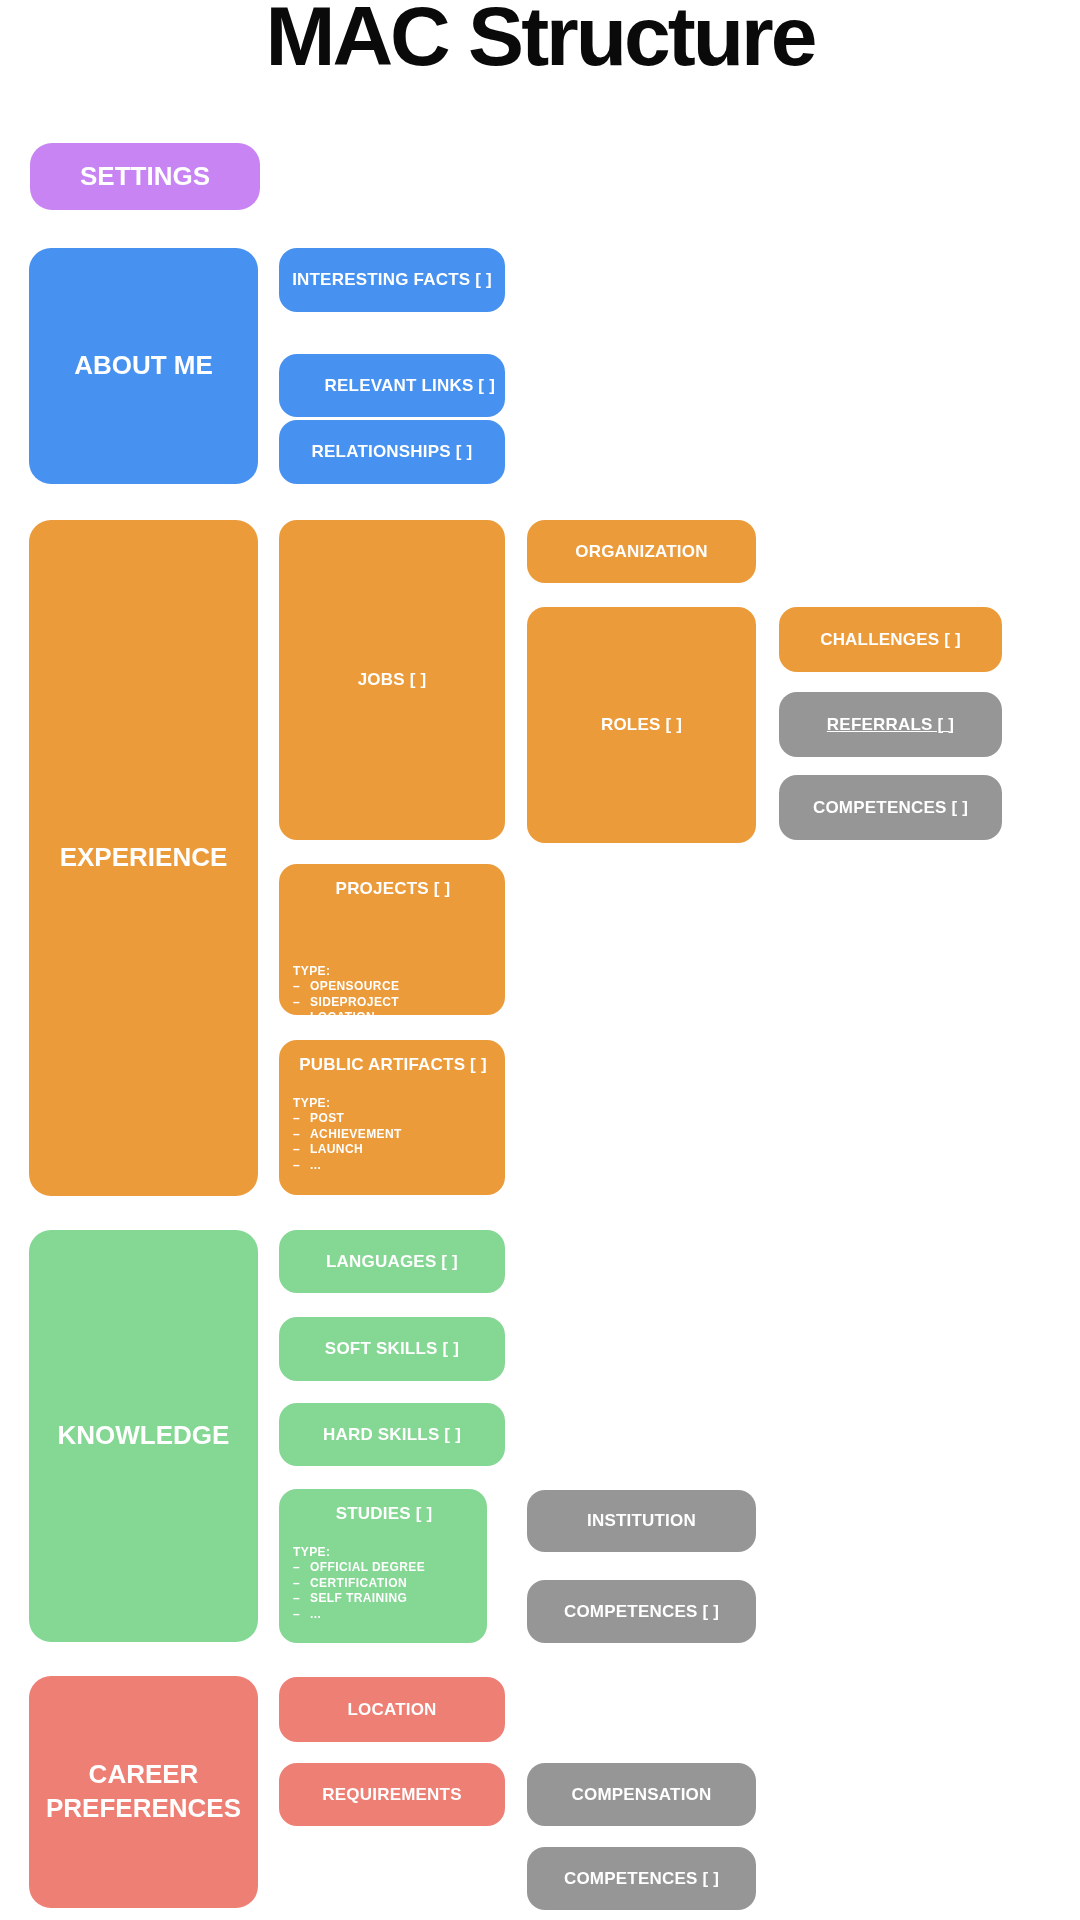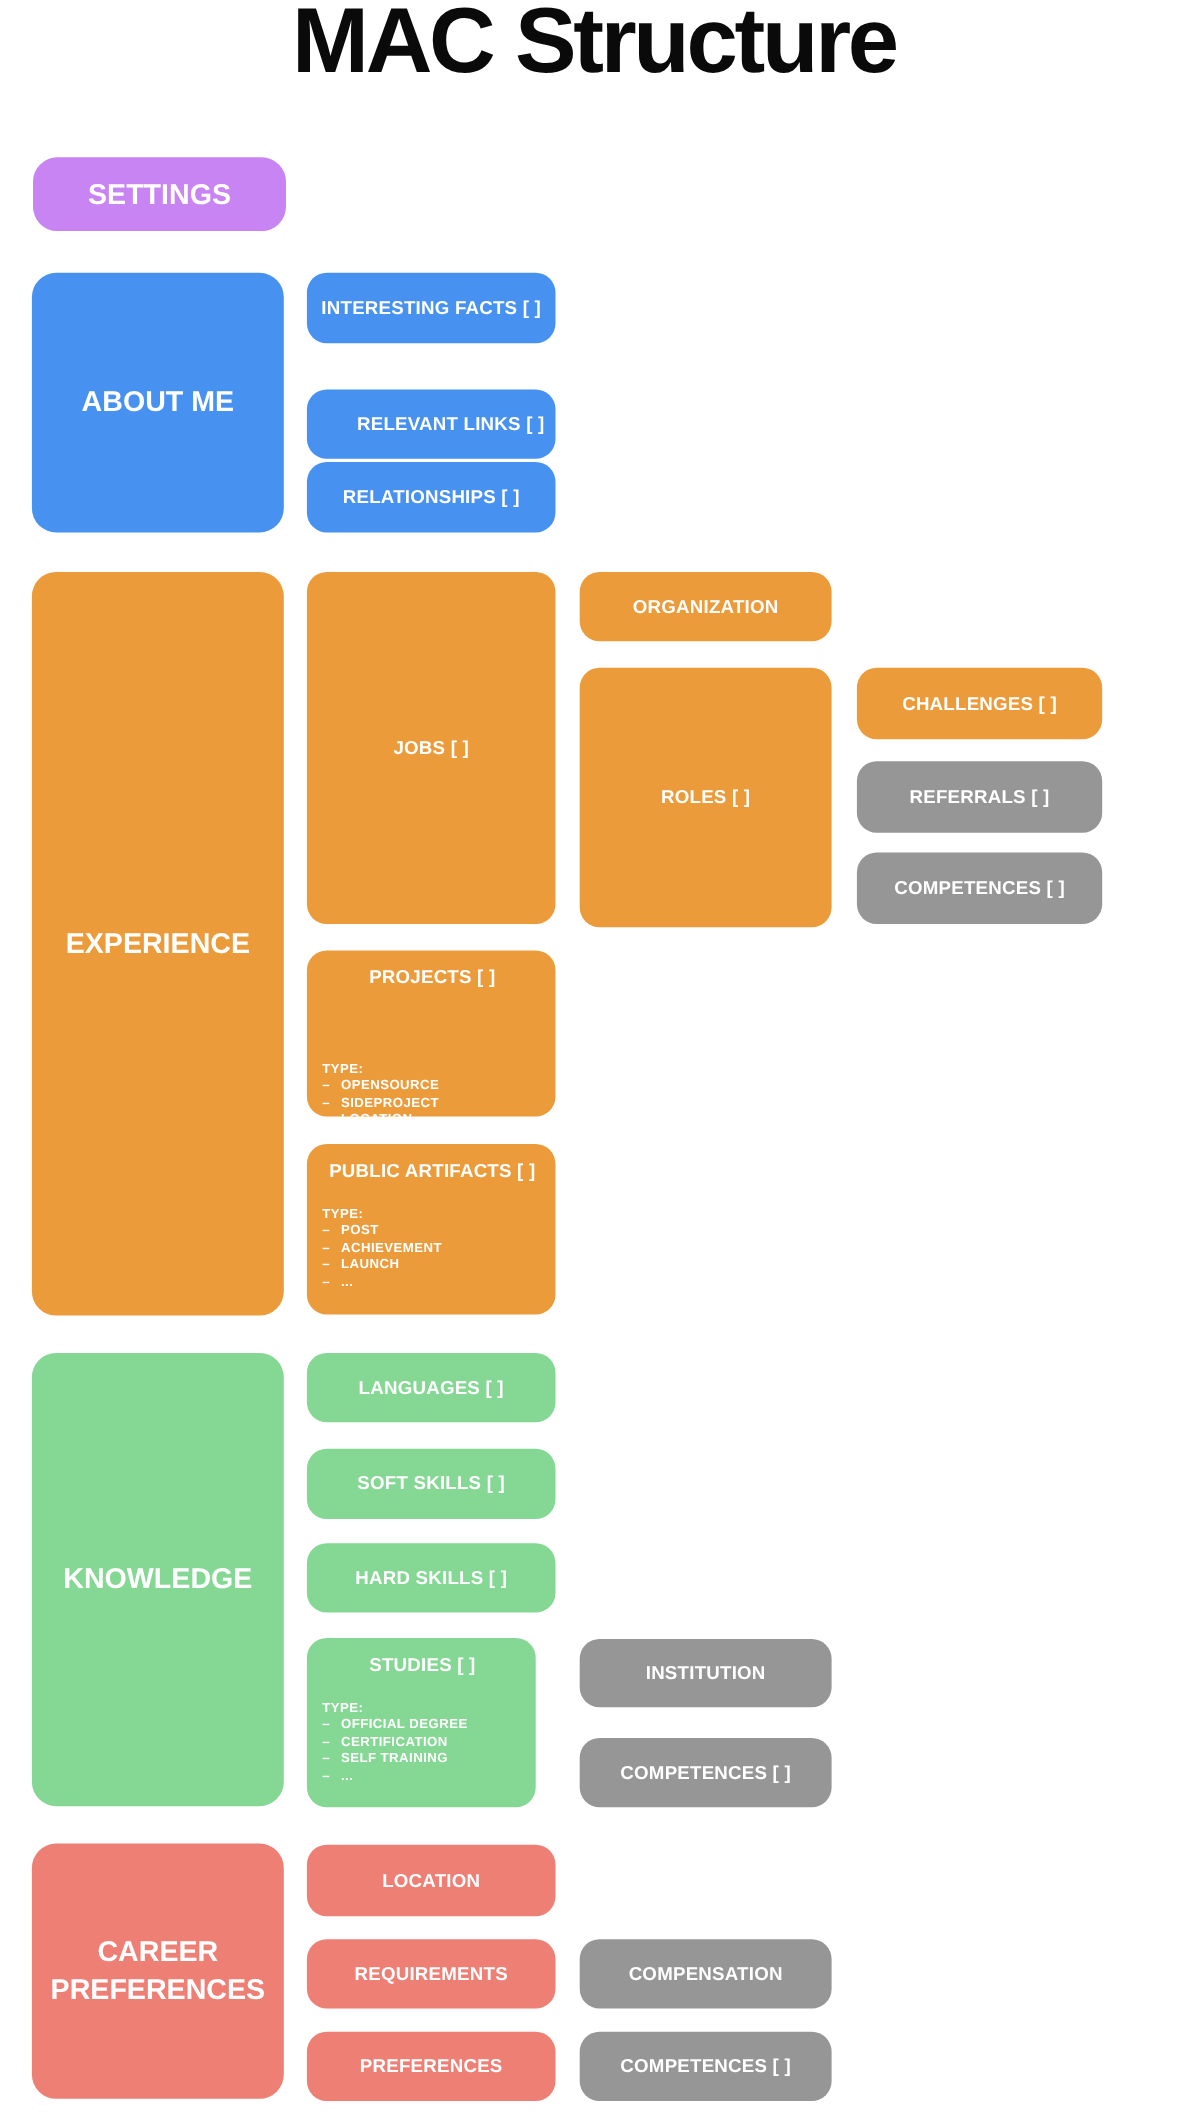--- a/index.html
+++ b/index.html
@@ -108,21 +108,21 @@
   </div>
   <div class="block child c-orange" style="left:527px; top:520px; width:229px; height:63px;">
     <span class="label">ORGANIZATION</span>
   </div>
   <div class="block child c-orange" style="left:527px; top:607px; width:229px; height:236px;">
     <span class="label">ROLES [ ]</span>
   </div>
   <div class="block child c-orange" style="left:779px; top:607px; width:223px; height:65px;">
     <span class="label">CHALLENGES [ ]</span>
   </div>
-  <div class="block child c-gray" style="left:779px; top:692px; width:223px; height:65px;">
+  <div class="block child c-gray" style="left:779px; top:692px; width:223px; height:65px;text-decoration:underline;">
     <span class="label">REFERRALS [ ]</span>
   </div>
   <div class="block child c-gray" style="left:779px; top:775px; width:223px; height:65px;">
     <span class="label">COMPETENCES [ ]</span>
   </div>
 
   <div class="block child listy c-orange" style="left:279px; top:864px; width:226px; height:151px;gap:44px;">
     <span class="label">PROJECTS [ ]</span>
     <div class="type-list">
       <div class="type-heading">TYPE:</div>
@@ -222,20 +222,17 @@
   </div>
   <div class="block child c-red" style="left:279px; top:1677px; width:226px; height:65px;">
     <span class="label">LOCATION</span>
   </div>
   <div class="block child c-red" style="left:279px; top:1763px; width:226px; height:63px;">
     <span class="label">REQUIREMENTS</span>
   </div>
   <div class="block child c-gray" style="left:527px; top:1763px; width:229px; height:63px;">
     <span class="label">COMPENSATION</span>
   </div>
-  <div class="block child c-red" style="left:279px; top:1847px; width:226px; height:63px;">
-    <span class="label">PREFERENCES</span>
-  </div>
   <div class="block child c-gray" style="left:527px; top:1847px; width:229px; height:63px;">
     <span class="label">COMPETENCES [ ]</span>
   </div>
 
 </div>
 
 </body></html>

